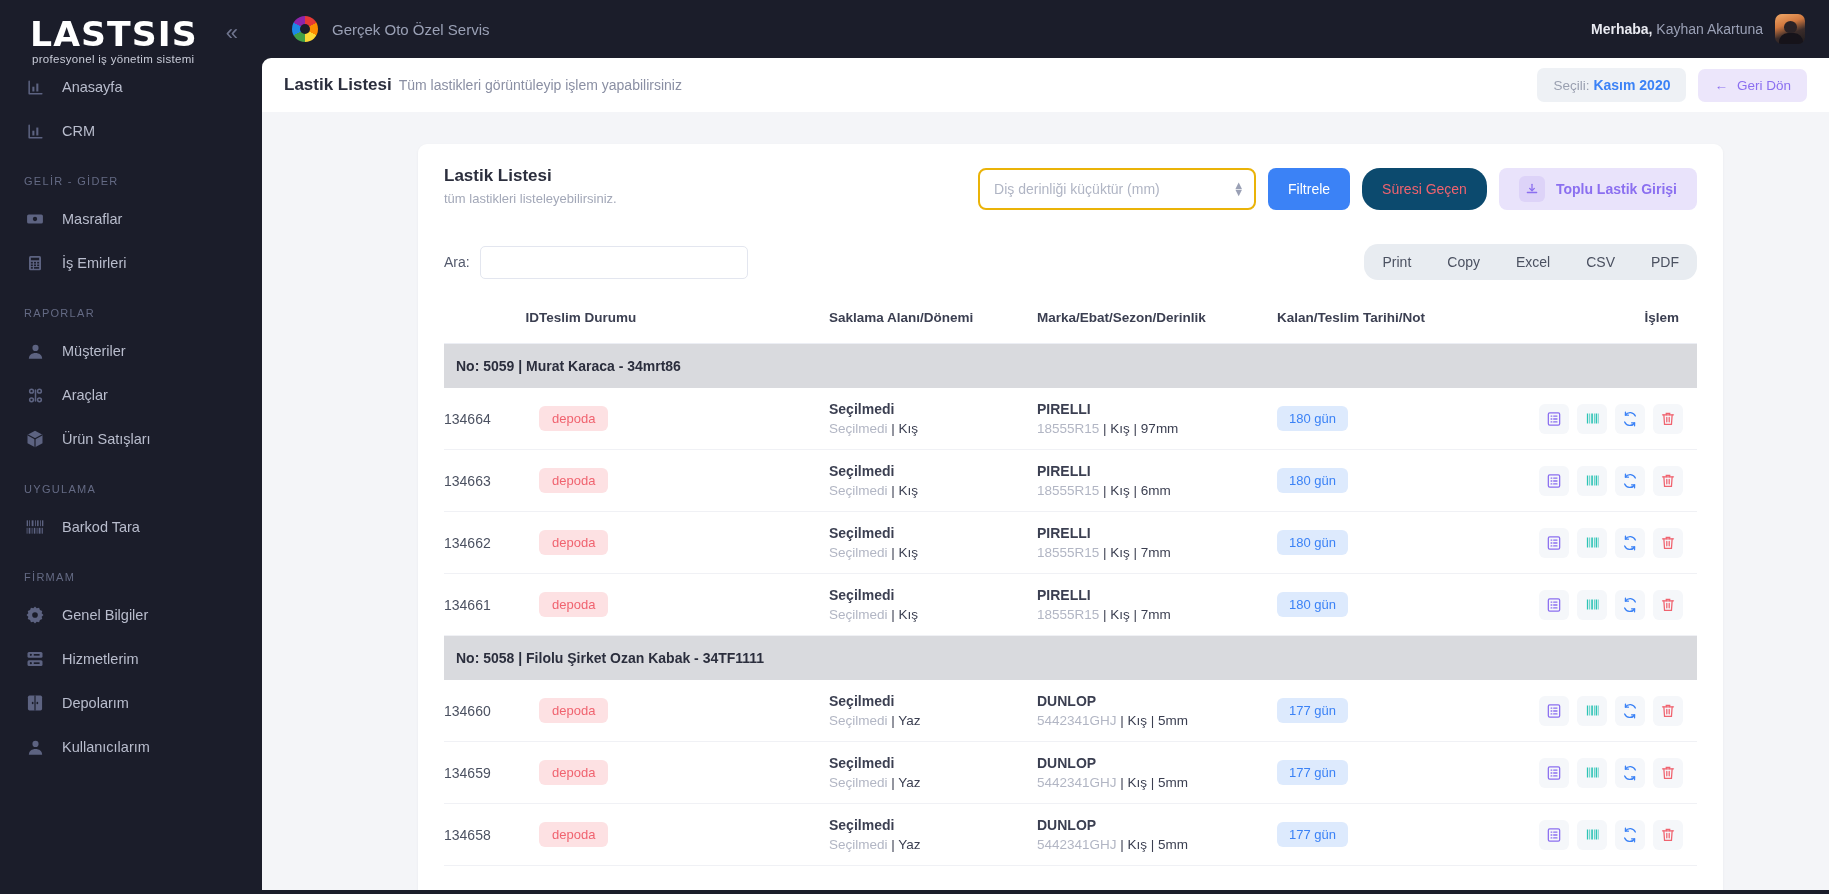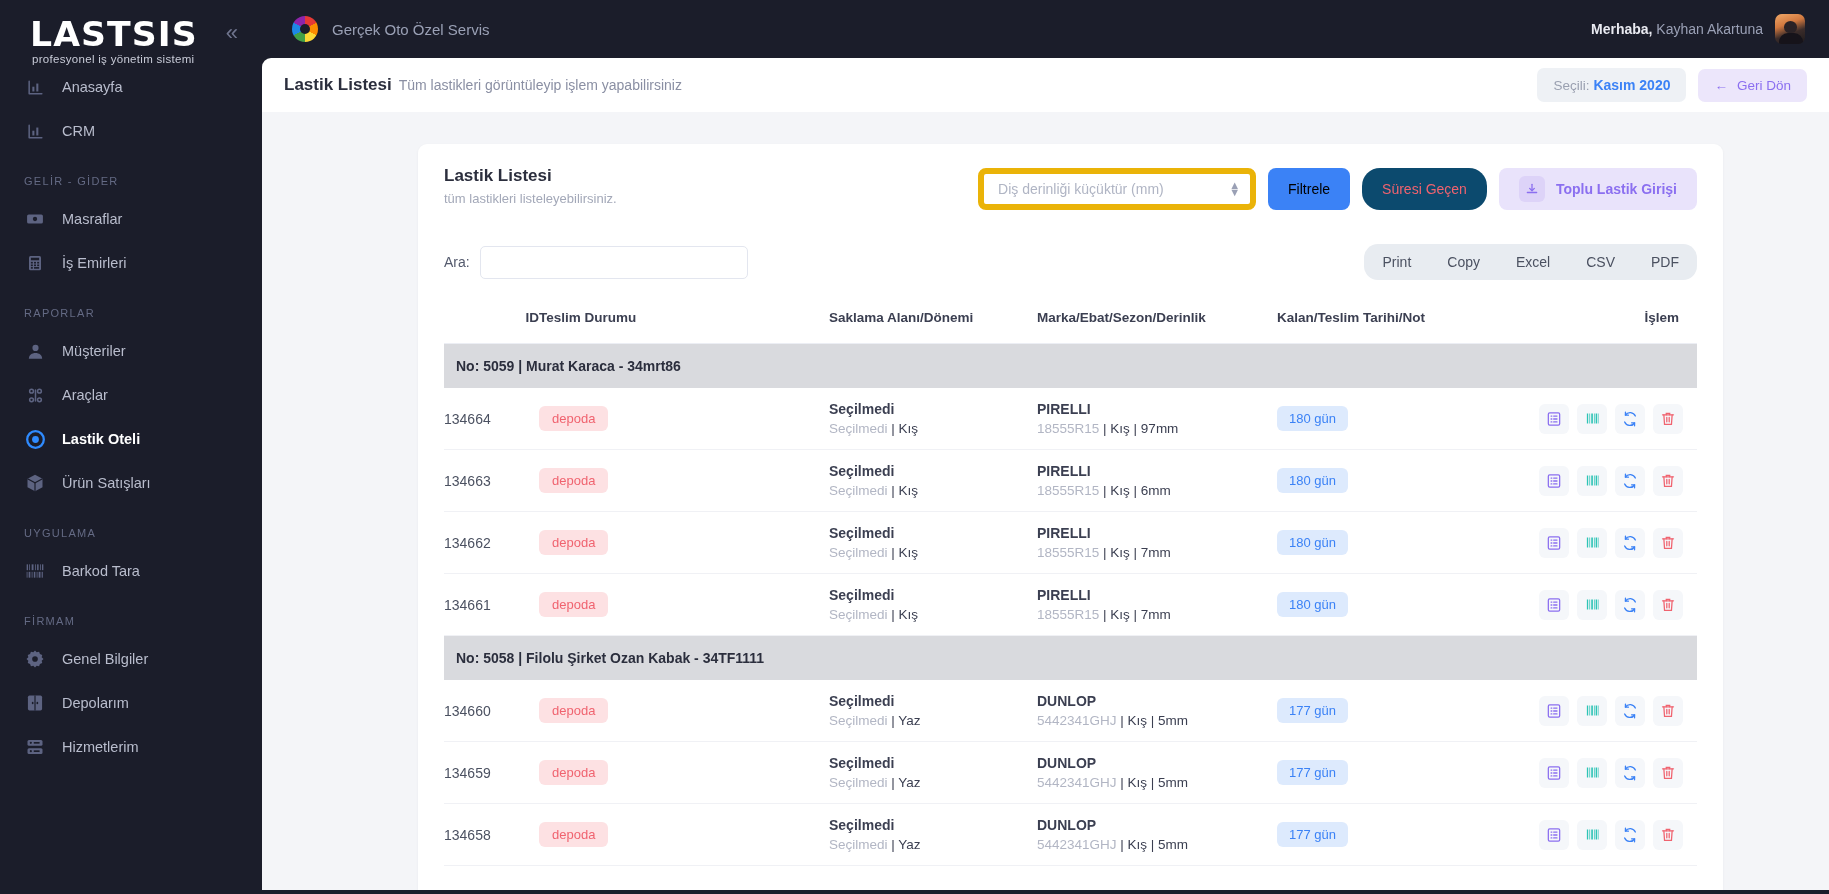--- a/index.html
+++ b/index.html
@@ -115,33 +115,33 @@
     background: #fff; border-radius: 9px; margin: 0 106px 0 156px;
     box-shadow: 0 1px 3px rgba(20,25,60,.05); padding: 22px 26px 0 26px;
     min-height: 800px;
   }
   .card-head { display: flex; align-items: flex-start; }
   .card-title { font-size: 17px; font-weight: 700; color: #2b2e3d; }
   .card-sub { font-size: 13px; color: #a3a8b8; margin-top: 5px; }
   .card-tools { margin-left: auto; display: flex; align-items: center; gap: 12px; padding-top: 2px; }
 
   .num-input {
-    width: 278px; height: 42px; border: 6px solid #eab308; border-radius: 8px;
+    width: 278px; height: 42px; border: 2px solid #eab308; border-radius: 8px;
     display: flex; align-items: center; padding: 0 10px 0 14px; background: #fff;
   }
   .num-input input {
     border: none; outline: none; flex: 1; font-size: 14px;
     color: #3b3f51; font-family: inherit; background: transparent;
   }
   .num-input input::placeholder { color: #b0b5c4; }
   .spin { display: flex; flex-direction: column; color: #9aa0b5; line-height: .62; font-size: 11px; cursor: pointer; }
 
   .btn { border: none; border-radius: 8px; font-family: inherit; cursor: pointer;
          font-size: 14px; height: 42px; padding: 0 20px; }
-  .btn-primary { background: #3b82f6; color: #000000; font-weight: 500; }
+  .btn-primary { background: #3b82f6; color: #ffffff; font-weight: 500; }
   .btn-danger { background: #0c4a6e; color: #f0636f; border-radius: 18px; }
   .btn-violet { background: #e9e3fb; color: #8b6ff0; font-weight: 700;
                 display: flex; align-items: center; gap: 11px; padding: 0 20px; }
   .vio-ico {
     width: 26px; height: 26px; border-radius: 6px; background: #ddd3f8;
     display: flex; align-items: center; justify-content: center; color: #8b6ff0;
   }
 
   .search-row { display: flex; align-items: center; margin-top: 34px; }
   .search-label { font-size: 14px; color: #545a6d; margin-right: 10px; }
@@ -269,29 +269,20 @@
         <span class="nav-ico">
           <svg width="19" height="19" viewBox="0 0 24 24" fill="none" stroke="currentColor" stroke-width="1.9" stroke-linecap="round" stroke-linejoin="round">
             <circle cx="7" cy="6.5" r="2.4"></circle>
             <circle cx="17" cy="6.5" r="2.4"></circle>
             <circle cx="7" cy="17.5" r="2.4"></circle>
             <circle cx="17" cy="17.5" r="2.4"></circle>
             <path d="M12 5v14"></path>
           </svg>
         </span>
         <span>Araçlar</span>
-      </div>
-      <div class="nav-item active">
-        <span class="nav-ico">
-          <svg width="21" height="21" viewBox="0 0 24 24">
-            <circle cx="12" cy="12" r="9.5" fill="none" stroke="currentColor" stroke-width="2.6"></circle>
-            <circle cx="12" cy="12" r="3.9" fill="currentColor"></circle>
-          </svg>
-        </span>
-        <span>Lastik Oteli</span>
       </div>
       <div class="nav-item">
         <span class="nav-ico">
           <svg width="20" height="20" viewBox="0 0 24 24">
             <path d="M12 2.2 21 7v10l-9 4.8L3 17V7z" fill="currentColor"></path>
             <path d="M3 7l9 4.8L21 7" fill="none" stroke="#1b1d2a" stroke-width="1.4"></path>
             <path d="M12 11.8v9.8" stroke="#1b1d2a" stroke-width="1.4"></path>
           </svg>
         </span>
         <span>Ürün Satışları</span>
@@ -326,40 +317,49 @@
           <svg width="20" height="20" viewBox="0 0 24 24">
             <path d="M12 1.8l2 2.2 2.9-.7 1 2.8 2.8 1-.7 2.9 2.2 2-2.2 2 .7 2.9-2.8 1-1 2.8-2.9-.7-2 2.2-2-2.2-2.9.7-1-2.8-2.8-1 .7-2.9-2.2-2 2.2-2-.7-2.9 2.8-1 1-2.8 2.9.7z" fill="currentColor"></path>
             <circle cx="12" cy="12" r="3.4" fill="#1b1d2a"></circle>
           </svg>
         </span>
         <span>Genel Bilgiler</span>
       </div>
       <div class="nav-item">
         <span class="nav-ico">
           <svg width="20" height="20" viewBox="0 0 24 24">
-            <rect x="3.5" y="3" width="17" height="18" rx="2" fill="currentColor"></rect>
-            <rect x="11.3" y="3" width="1.4" height="18" fill="#1b1d2a"></rect>
-            <rect x="8.2" y="10.6" width="2" height="3" rx="1" fill="#1b1d2a"></rect>
-            <rect x="13.8" y="10.6" width="2" height="3" rx="1" fill="#1b1d2a"></rect>
-          </svg>
-        </span>
-        <span>Depolarım</span>
-      </div>
-      <div class="nav-item">
-        <span class="nav-ico">
-          <svg width="20" height="20" viewBox="0 0 24 24">
             <rect x="3" y="3.5" width="18" height="7" rx="1.8" fill="currentColor"></rect>
             <rect x="3" y="13.5" width="18" height="7" rx="1.8" fill="currentColor"></rect>
             <circle cx="7" cy="7" r="1.3" fill="#1b1d2a"></circle>
             <circle cx="7" cy="17" r="1.3" fill="#1b1d2a"></circle>
             <rect x="10.5" y="6" width="7" height="2" fill="#1b1d2a"></rect>
             <rect x="10.5" y="16" width="7" height="2" fill="#1b1d2a"></rect>
           </svg>
         </span>
         <span>Hizmetlerim</span>
+      </div>
+      <div class="nav-item">
+        <span class="nav-ico">
+          <svg width="20" height="20" viewBox="0 0 24 24">
+            <rect x="3.5" y="3" width="17" height="18" rx="2" fill="currentColor"></rect>
+            <rect x="11.3" y="3" width="1.4" height="18" fill="#1b1d2a"></rect>
+            <rect x="8.2" y="10.6" width="2" height="3" rx="1" fill="#1b1d2a"></rect>
+            <rect x="13.8" y="10.6" width="2" height="3" rx="1" fill="#1b1d2a"></rect>
+          </svg>
+        </span>
+        <span>Depolarım</span>
+      </div>
+      <div class="nav-item">
+        <span class="nav-ico">
+          <svg width="19" height="19" viewBox="0 0 24 24">
+            <circle cx="12" cy="7.5" r="3.9" fill="currentColor"></circle>
+            <path d="M3.6 21c0-4.6 3.8-7.2 8.4-7.2s8.4 2.6 8.4 7.2z" fill="currentColor"></path>
+          </svg>
+        </span>
+        <span>Kullanıcılarım</span>
       </div>
     </nav>
 </aside>
 
 <div id="main">
 
   <header id="topbar">
     <div class="brandchip">
       <span class="pinwheel"></span>
       <span class="brandname">Gerçek Oto Özel Servis</span>

